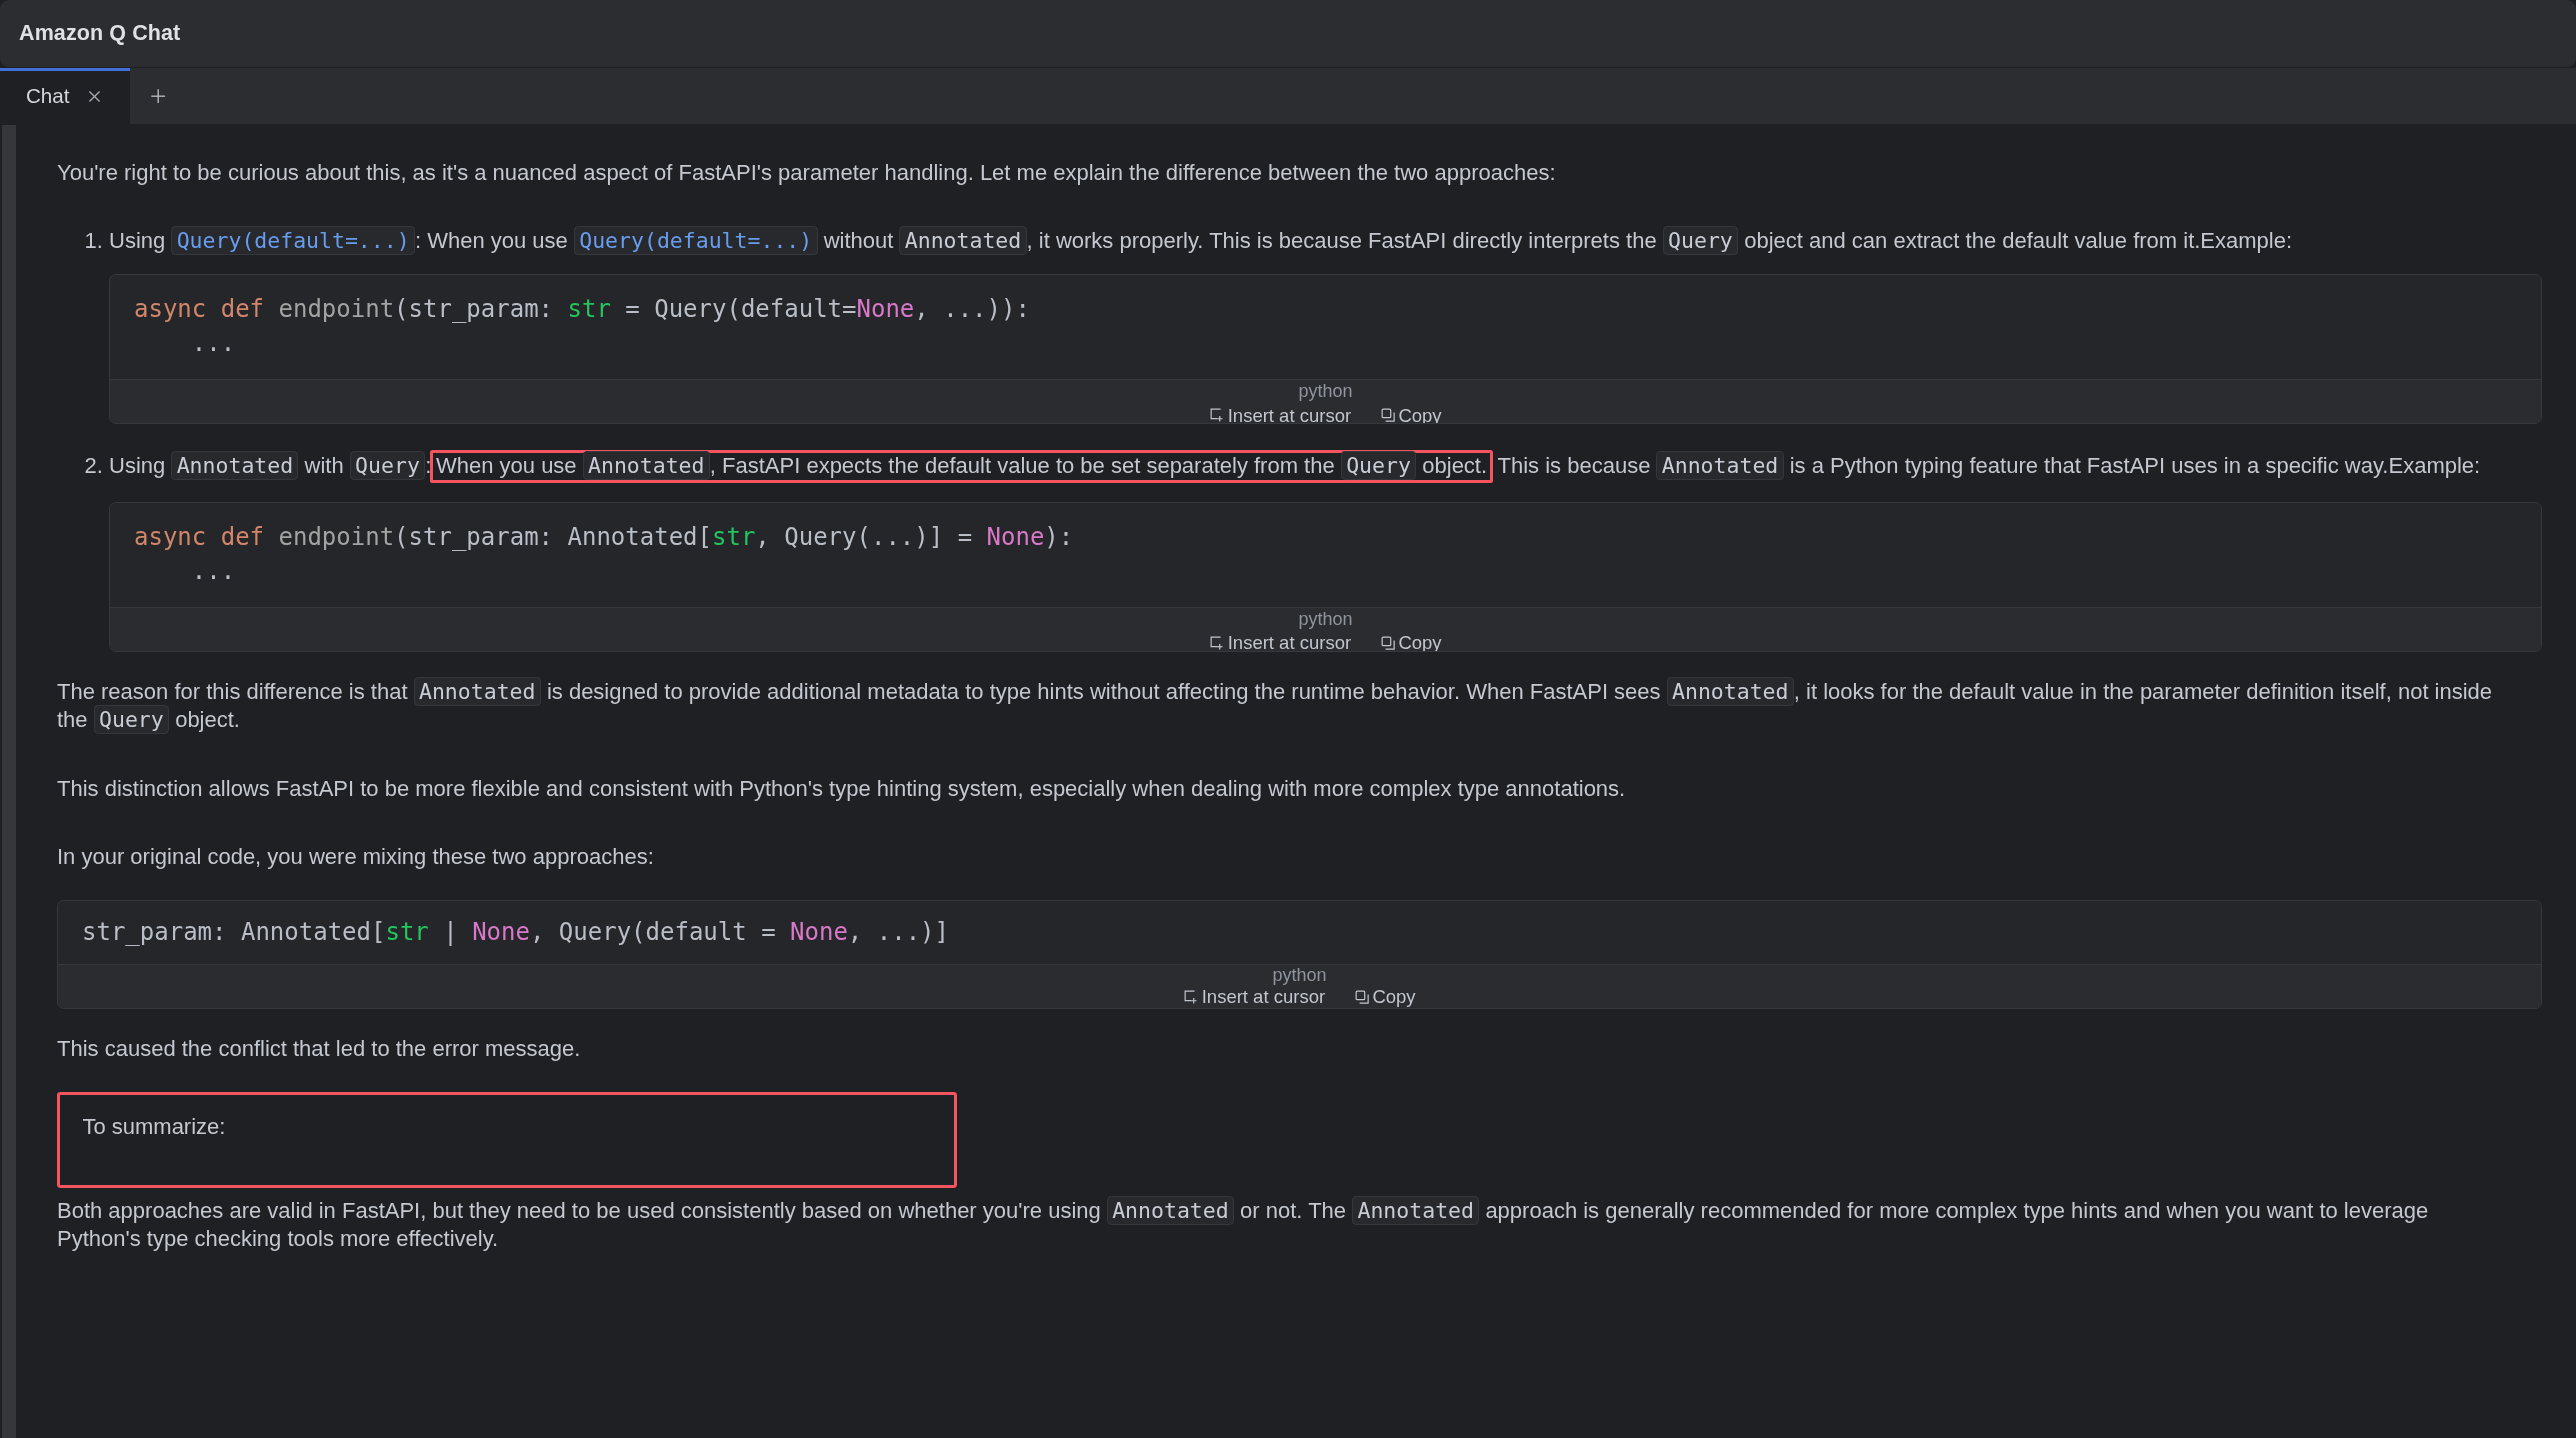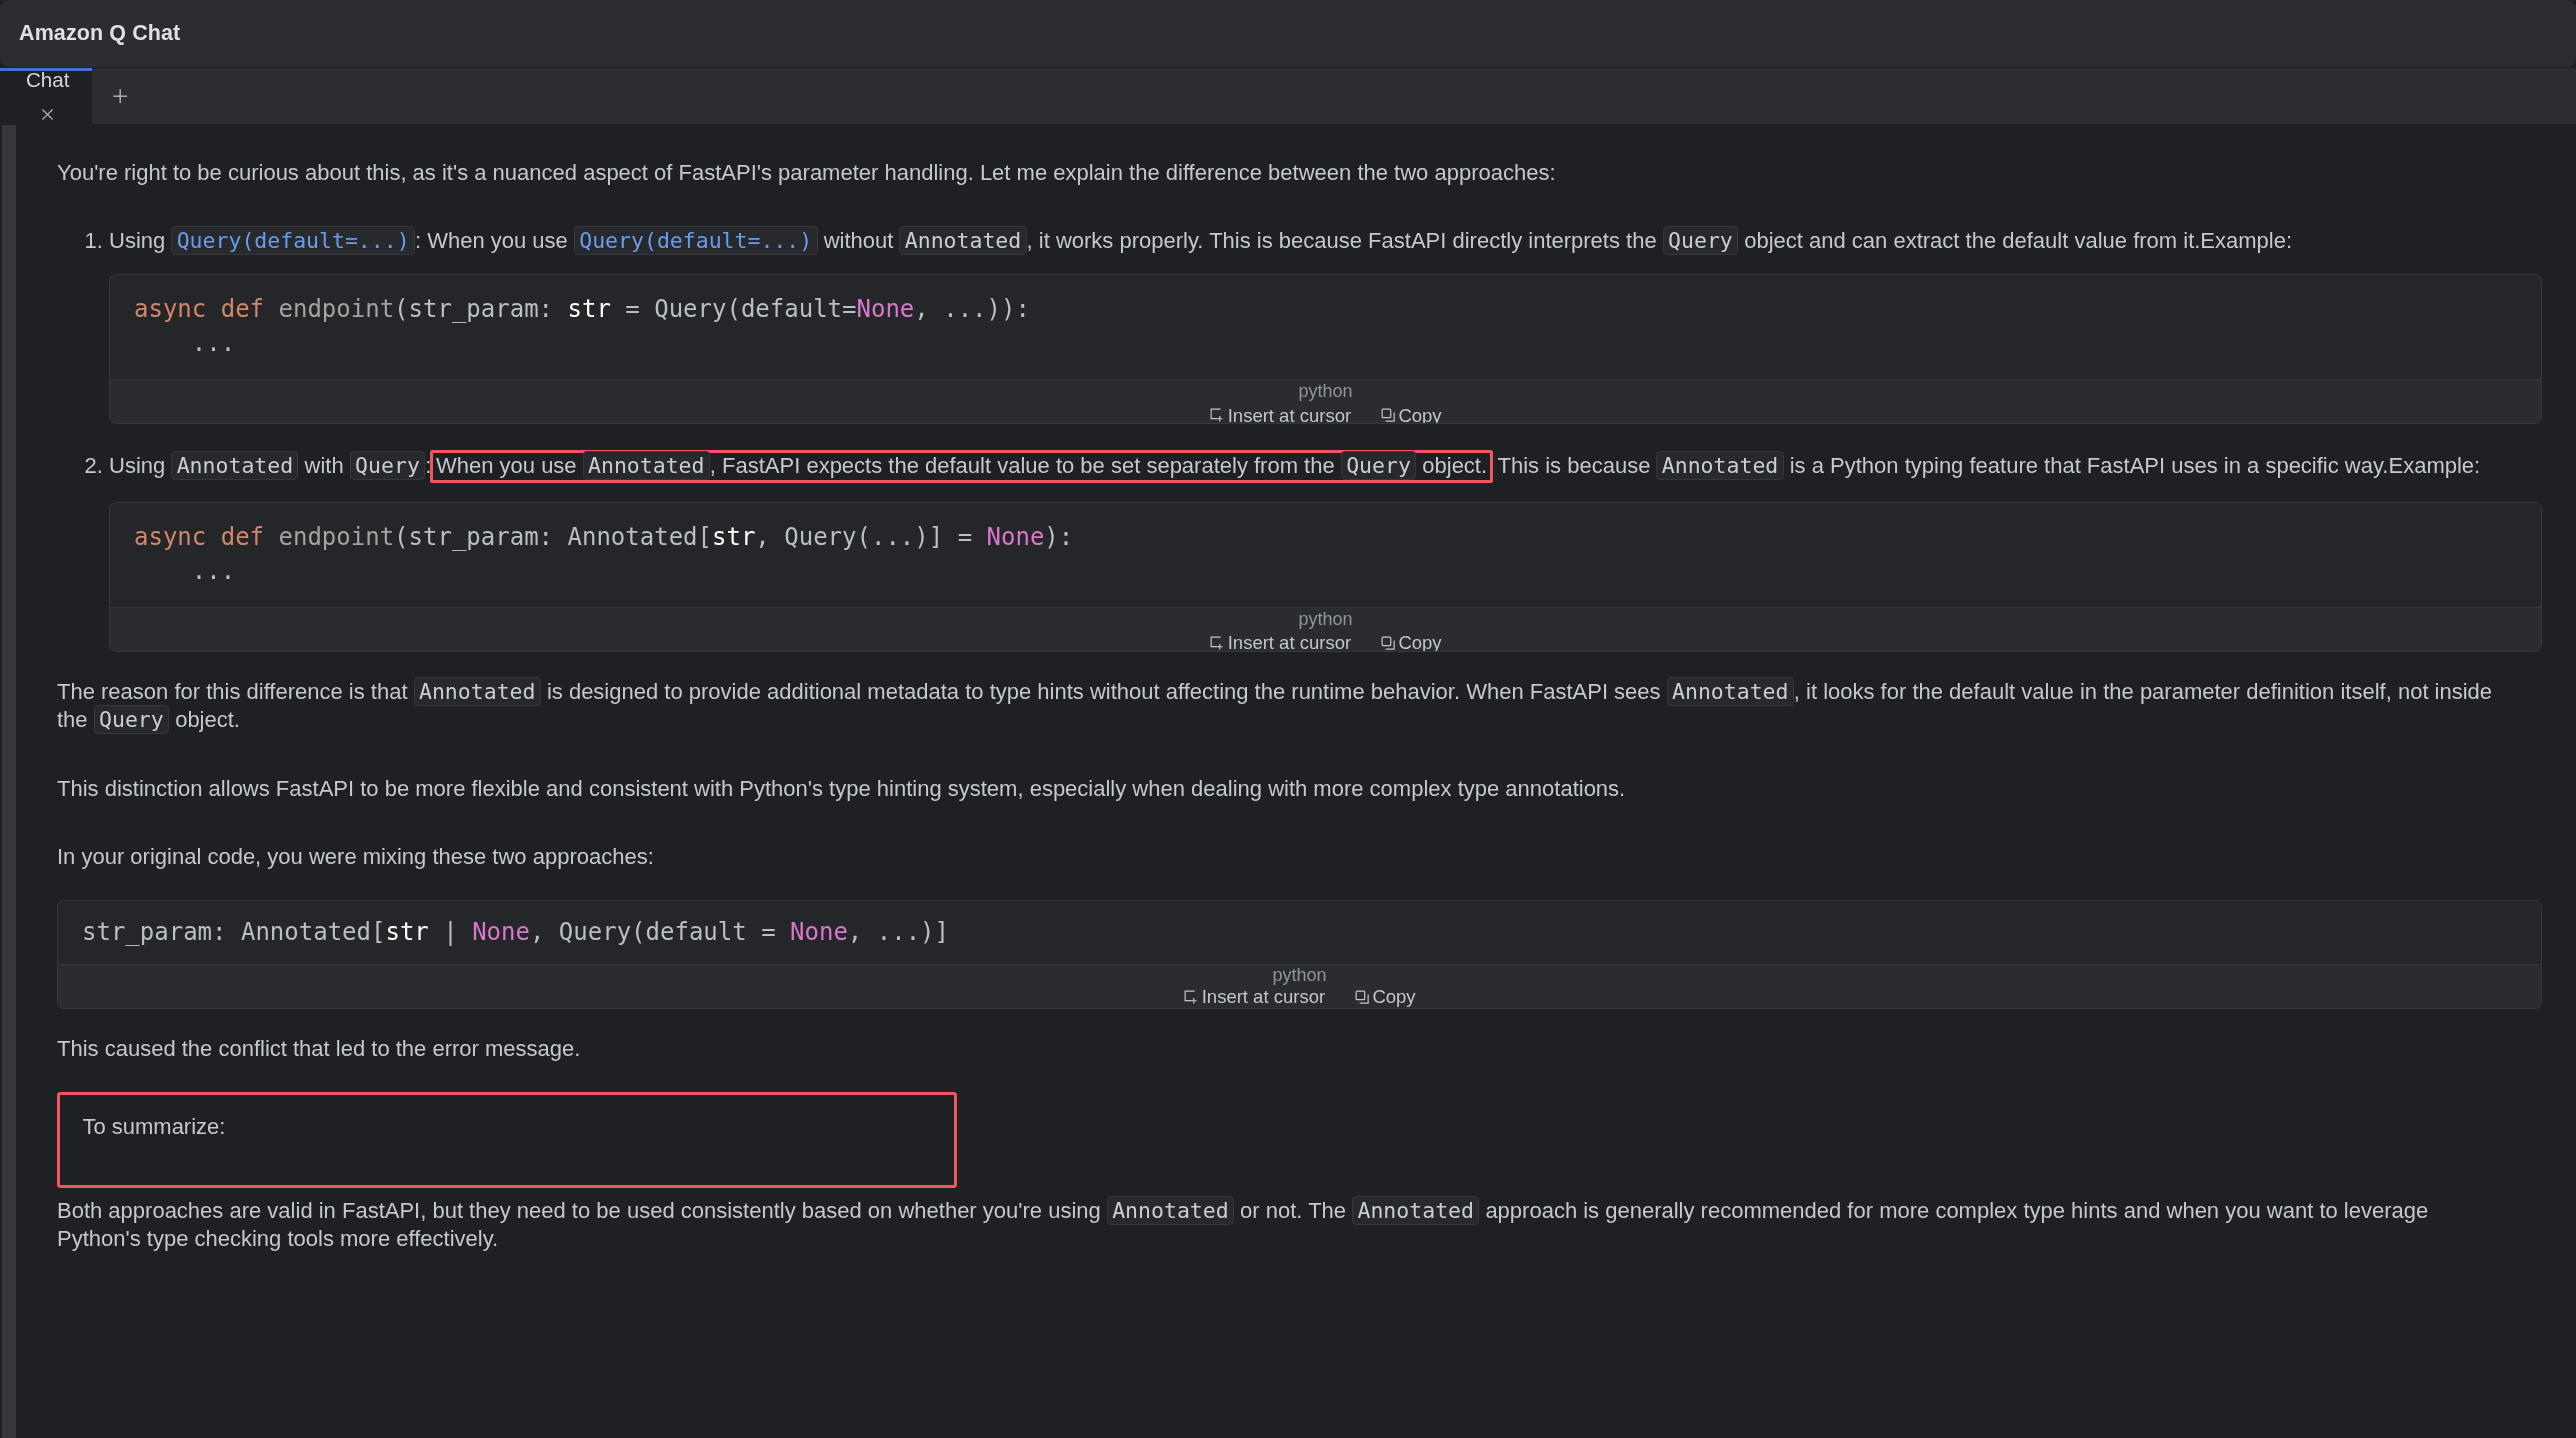--- a/index.html
+++ b/index.html
@@ -41,21 +41,20 @@
     border-bottom: 0.9px solid #1e1f22;
   }
   .tab {
     position: relative;
     display: flex;
     align-items: center;
     gap: 12px;
     padding: 0 22.4px 0 26px;
     background: #1f2023;
     cursor: default;
-    flex-direction: column;
   }
   .tab::after {
     content: "";
     position: absolute;
     left: 0; right: 0; top: 0;
     height: 3.4px;
     background: #4170d8;
   }
   .tab-label {
     font-size: 20.6px;
@@ -139,21 +138,21 @@
     font-size: 24px;
     line-height: 1.42;
     padding: 17px 24px 19px 24px;
     white-space: pre;
     color: #b9bec7;
     overflow: hidden;
   }
   .code-body.single { padding: 13.8px 24px 15.5px 24px; }
   .tk-kw   { color: #d3866a; }
   .tk-fn   { color: #a3a3a3; }
-  .tk-type { color: #ffffff; margin-top: 44px; }
+  .tk-type { color: #22c55e; margin-top: 44px; }
   .tk-const{ color: #d978c8; }
   .tk-pl   { color: #b9bec7; }
 
   .code-footer {
     background: #2a2c30;
     border-top: 0.9px solid #35383d;
     height: 43px;
     display: flex;
     align-items: center;
     justify-content: space-between;

